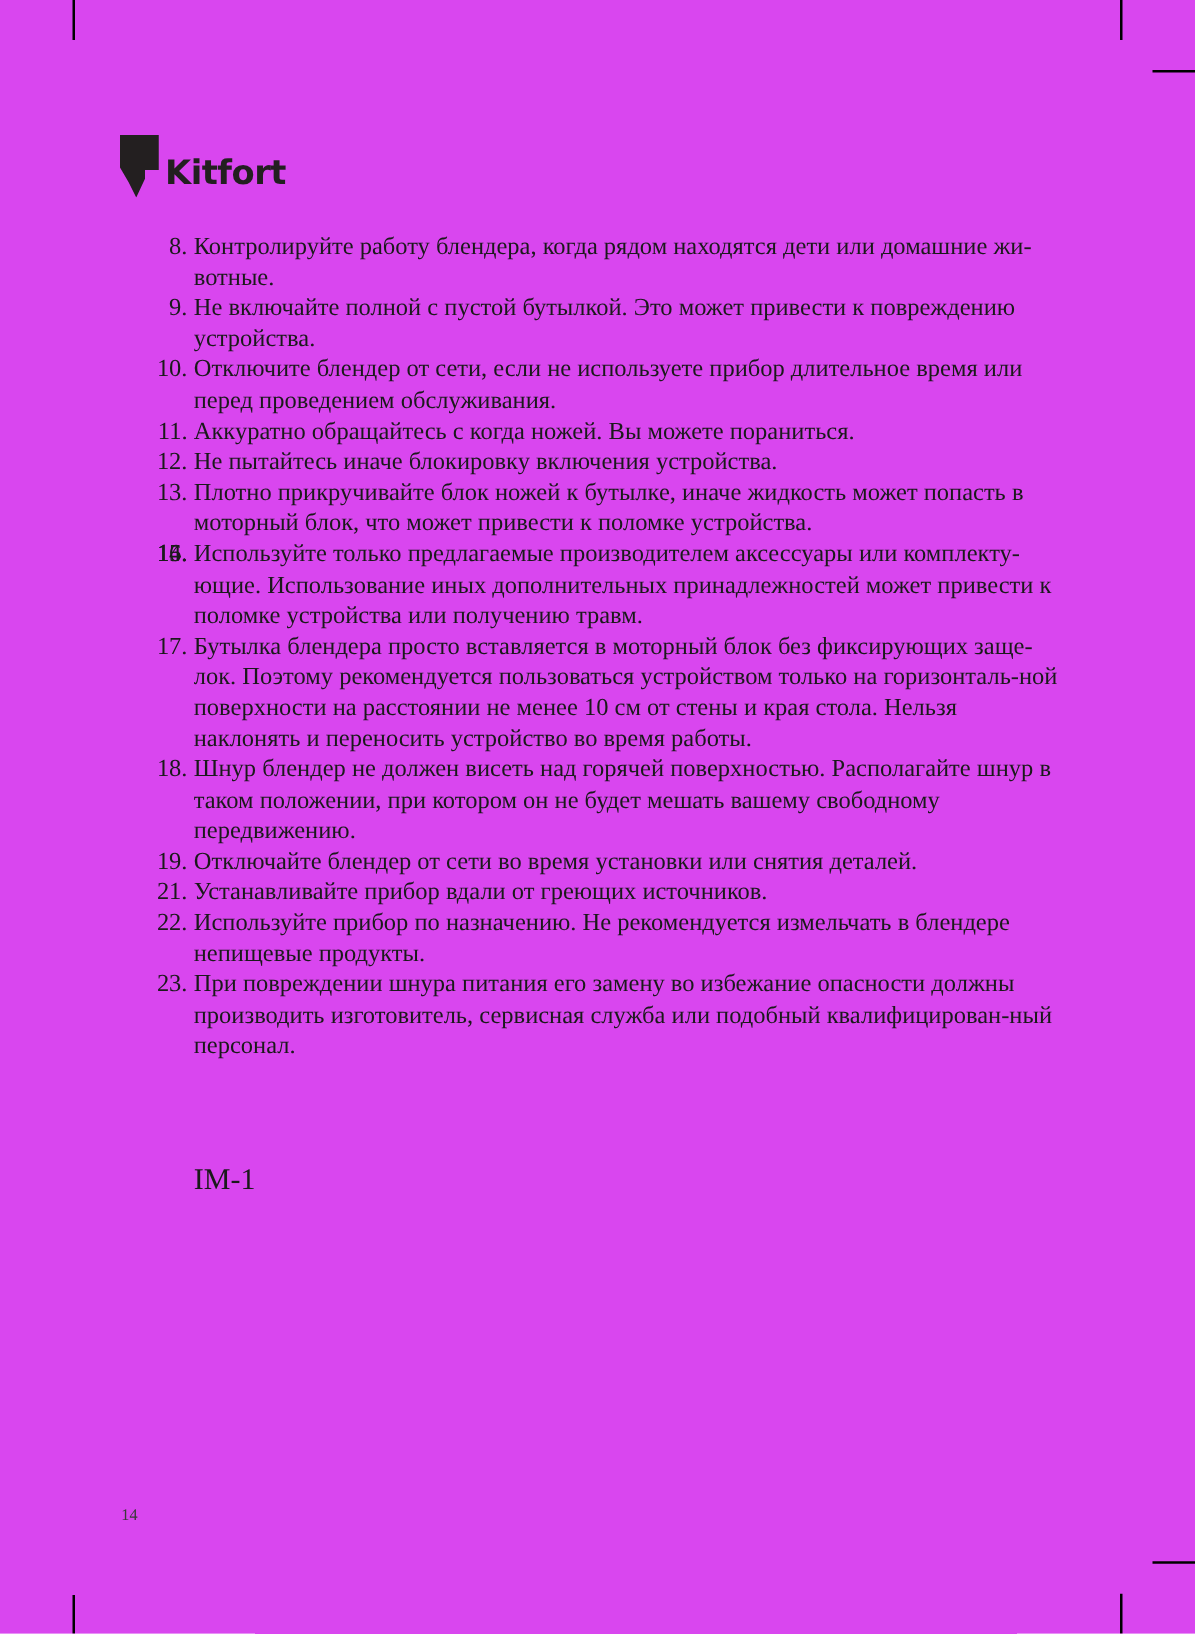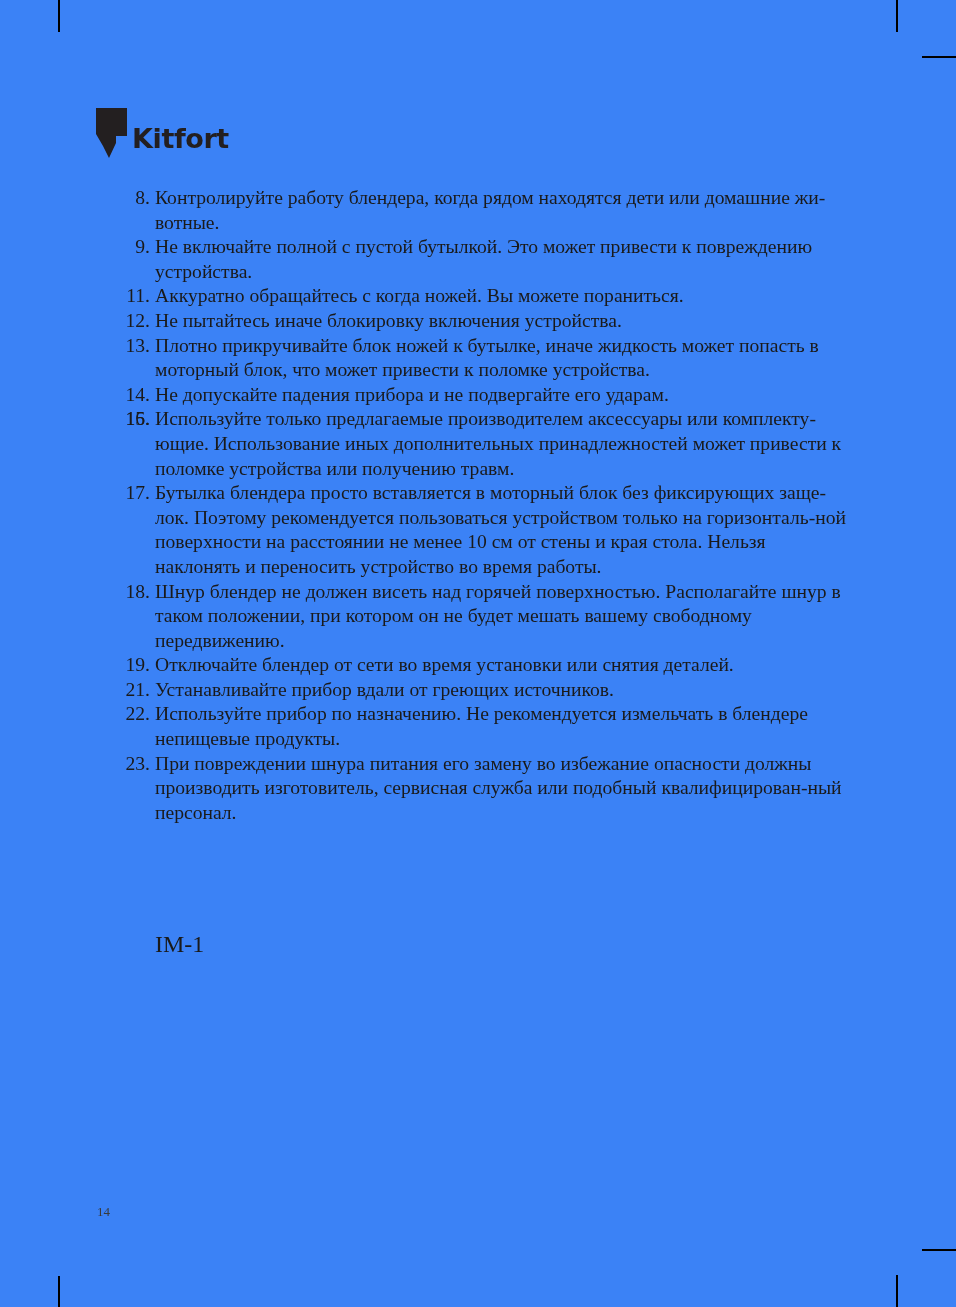--- a/index.html
+++ b/index.html
@@ -11,21 +11,21 @@
   body {
     font-family: "Liberation Serif", "DejaVu Serif", serif;
     color: #1a1a1a;
     -webkit-font-smoothing: antialiased;
   }
 
   .page {
     position: relative;
     width: 956px;
     height: 1307px;
-    background: #3b82f6;
+    background: #d946ef;
     overflow: hidden;
   }
 
   
   .crop {
     position: absolute;
     background: #000000;
   }
   .crop-v { width: 2px; }
   .crop-h { height: 2px; }
@@ -142,34 +142,37 @@
     <ol class="list" id="safety-list">
         <li class="list-item">
           <span class="item-num">8.</span>
           <span class="item-text">Контролируйте работу блендера, когда рядом находятся дети или домашние жи-вотные.</span>
         </li>
         <li class="list-item">
           <span class="item-num">9.</span>
           <span class="item-text">Не включайте полной с пустой бутылкой. Это может привести к повреждению устройства.</span>
         </li>
         <li class="list-item">
+          <span class="item-num">10.</span>
+          <span class="item-text">Отключите блендер от сети, если не используете прибор длительное время или перед проведением обслуживания.</span>
+        </li>
+        <li class="list-item">
           <span class="item-num">11.</span>
           <span class="item-text">Аккуратно обращайтесь с когда ножей. Вы можете пораниться.</span>
         </li>
         <li class="list-item">
           <span class="item-num">12.</span>
           <span class="item-text">Не пытайтесь иначе блокировку включения устройства.</span>
         </li>
         <li class="list-item">
           <span class="item-num">13.</span>
           <span class="item-text">Плотно прикручивайте блок ножей к бутылке, иначе жидкость может попасть в моторный блок, что может привести к поломке устройства.</span>
         </li>
         <li class="list-item">
           <span class="item-num">14.</span>
-          <span class="item-text">Не допускайте падения прибора и не подвергайте его ударам.</span>
         </li>
         <li class="list-item">
           <span class="item-num">15.</span>
         </li>
         <li class="list-item">
           <span class="item-num">16.</span>
           <span class="item-text">Используйте только предлагаемые производителем аксессуары или комплекту-ющие. Использование иных дополнительных принадлежностей может привести к поломке устройства или получению травм.</span>
         </li>
         <li class="list-item">
           <span class="item-num">17.</span>

